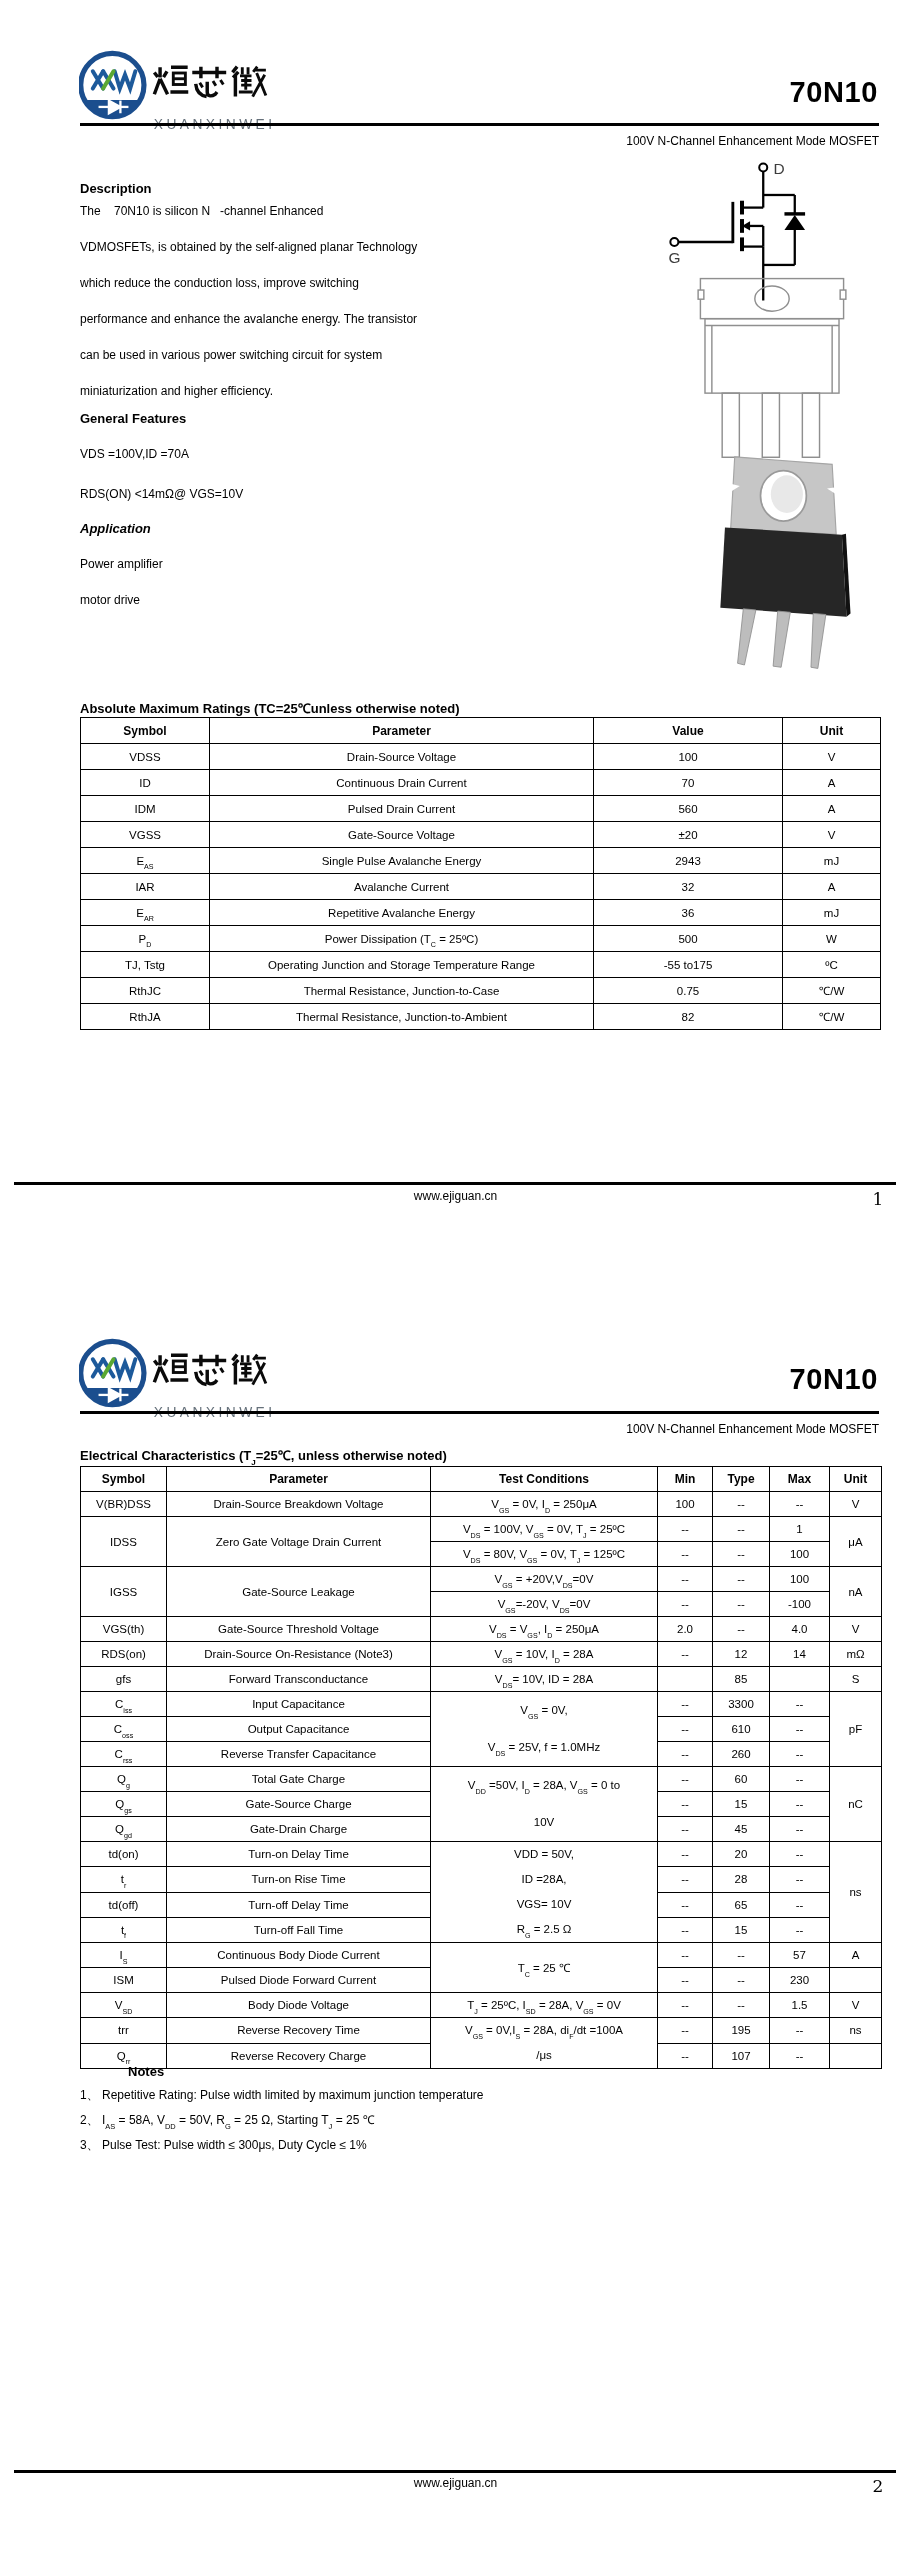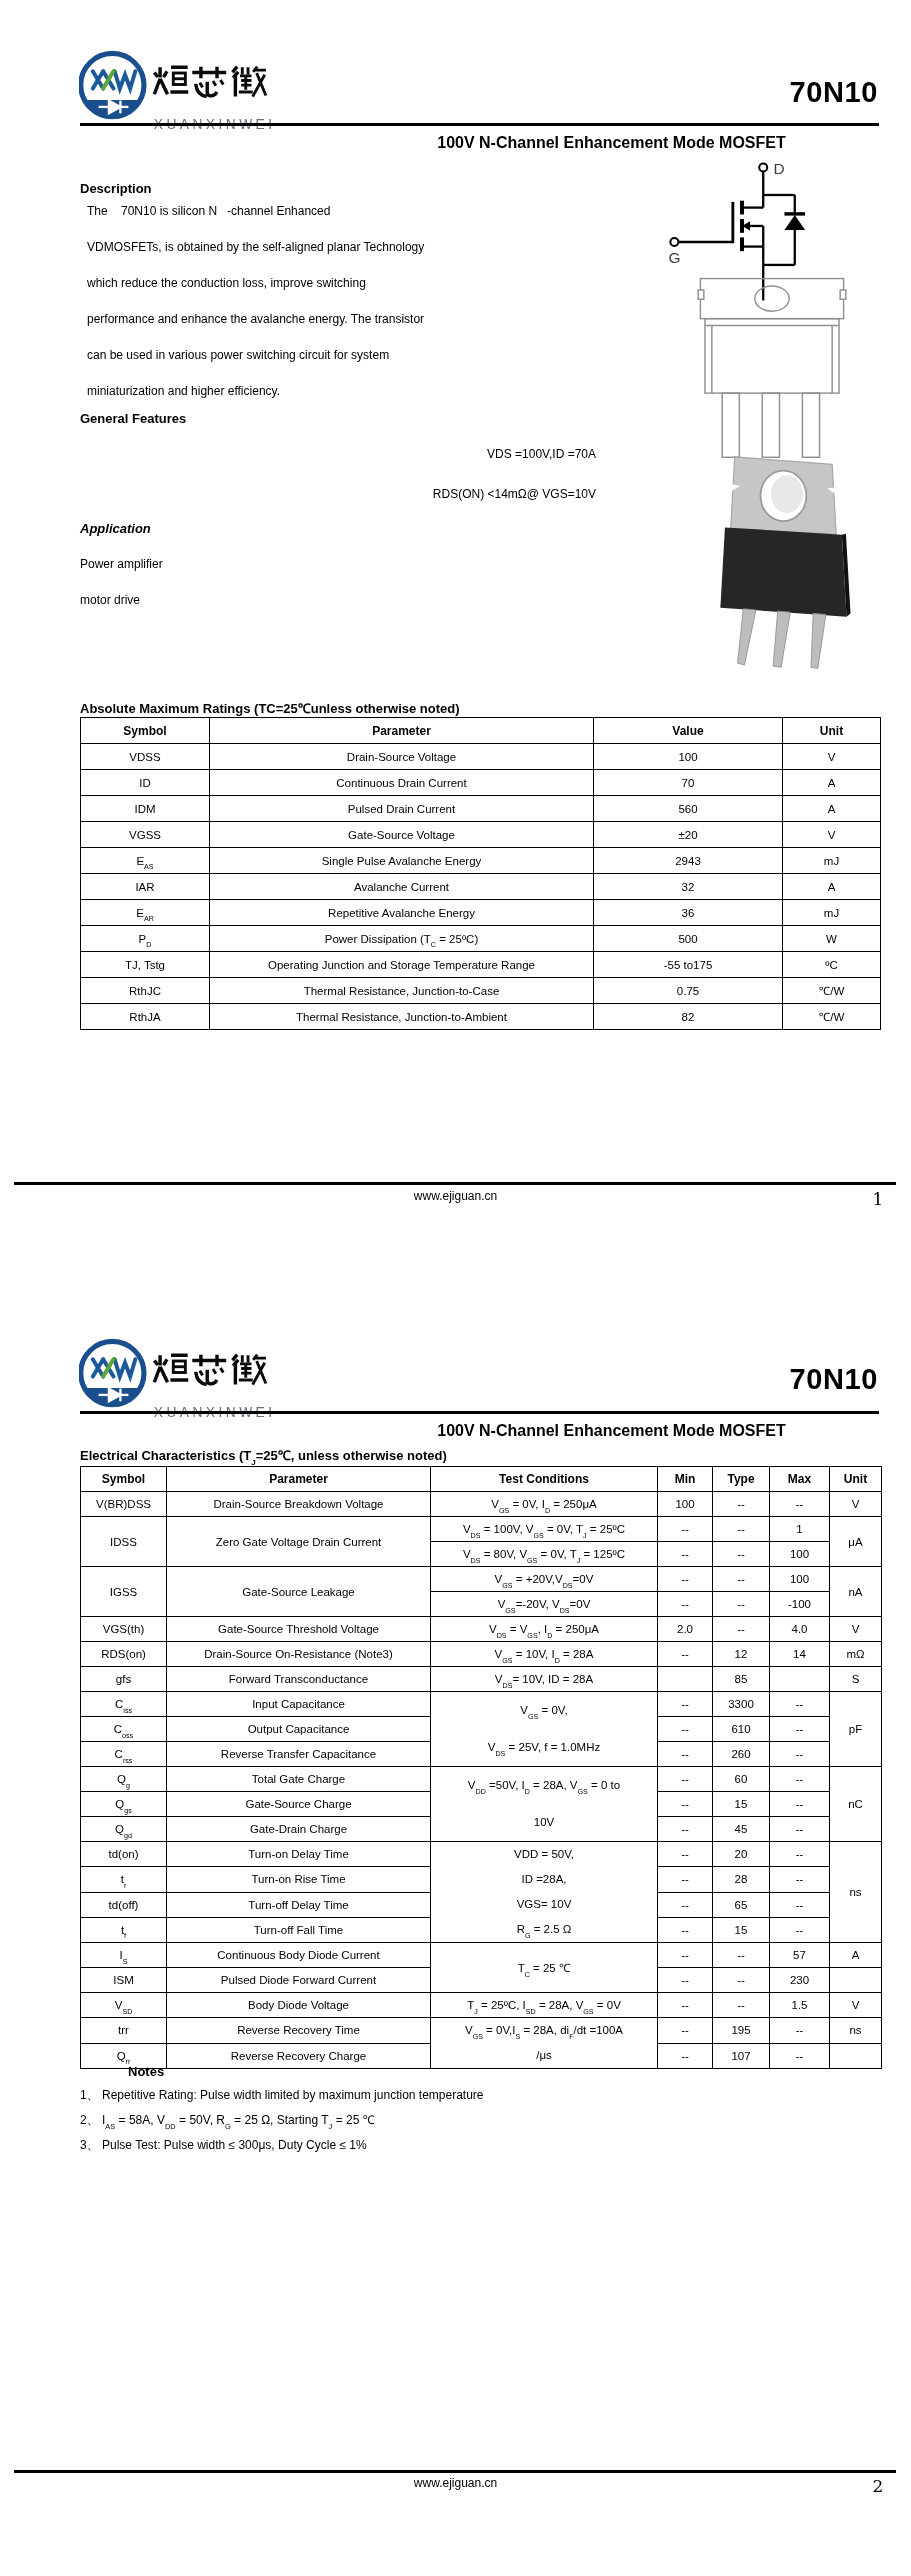--- a/index.html
+++ b/index.html
@@ -2,25 +2,25 @@
 <html style="font-size:9.2px"><head>
 <meta charset="utf-8">
 <style>
   html,body{margin:0;padding:0;background:#ffffff;}
   .sheet{position:relative;width:911px;height:2576px;background:#fff;
          font-family:"Liberation Sans",sans-serif;color:#000;overflow:hidden;}
   .abs{position:absolute;}
   sub{font-size:0.62em;line-height:0;position:relative;top:0.18em;margin-top:20px;}
   .hr{background:#000;}
   .part-num{font-size:29px;font-weight:bold;text-align:right;letter-spacing:0.6px;}
-  .subtitle{font-size:16px;font-weight:bold;text-align:center;}
+  .subtitle{font-size:12px;font-weight:normal;text-align:right;}
   .sec-h{font-size:13px;font-weight:bold;}
   .body-line{font-size:12px;white-space:pre;}
-  .desc-wrap{line-height:36px;margin-left:7px;}
-  .feat-wrap{line-height:40px;text-align:right;}
+  .desc-wrap{line-height:36px;}
+  .feat-wrap{line-height:40px;}
   .app-wrap{line-height:36px;}
   .notes-wrap{line-height:25px;}
   table.dt{border-collapse:collapse;table-layout:fixed;border:1.7px solid #000;}
   table.dt th,table.dt td{border:1.1px solid #000;text-align:center;vertical-align:middle;
         font-size:11.5px;padding:0 2.3px;overflow:hidden;}
   table.dt th{font-size:12px;font-weight:bold;border-bottom-width:1.7px;}
   table.dt1 td{border-top-width:1.7px;border-bottom-width:1.7px;}
   table.dt1 tr{height:26px;}
   table.dt2 tr{height:25px;}
   table.dt2 tr.grp td{border-top-width:1.7px;}

